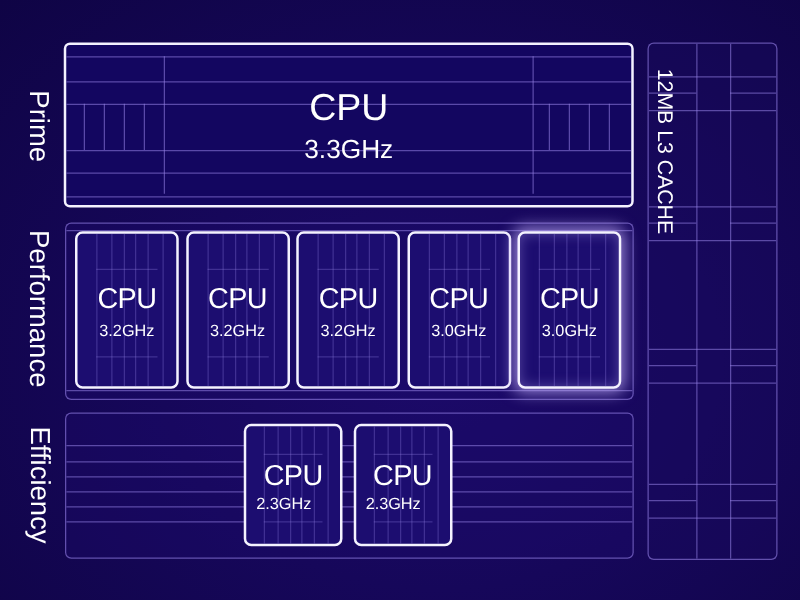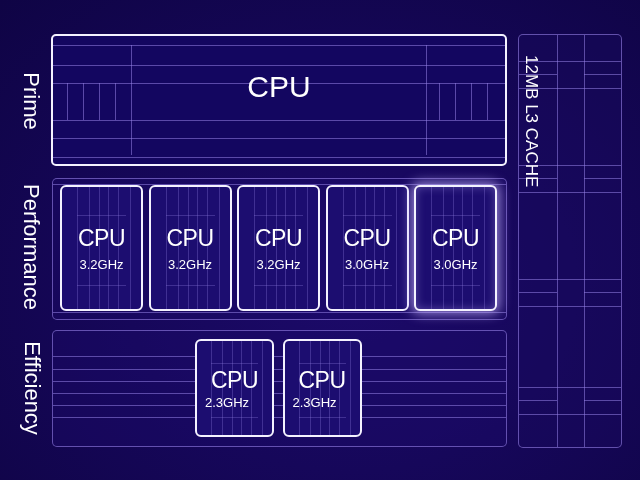--- a/index.html
+++ b/index.html
@@ -51,20 +51,21 @@
   <div class="gl v" style="top:9px; bottom:9px; left:373px;"></div>
   <div class="gl v" style="top:47px; height:37px; left:14px;"></div>
   <div class="gl v" style="top:47px; height:37px; left:30px;"></div>
   <div class="gl v" style="top:47px; height:37px; left:46px;"></div>
   <div class="gl v" style="top:47px; height:37px; left:62px;"></div>
   <div class="gl v" style="top:47px; height:37px; left:386px;"></div>
   <div class="gl v" style="top:47px; height:37px; left:402px;"></div>
   <div class="gl v" style="top:47px; height:37px; left:418px;"></div>
   <div class="gl v" style="top:47px; height:37px; left:434px;"></div>
   <div class="core-text prime-name" style="top:34px;">CPU</div>
+  <div class="core-text prime-freq" style="top:72px;">3.3GHz</div>
 </div>
 
 <div class="section" style="left:52px; top:178px; width:453px; height:140px;">
   <div class="gl h" style="left:0; right:0; top:5px;"></div>
   <div class="gl h" style="left:0; right:0; top:133px;"></div>
 </div>
 
 <div id="perf-cores">
     <div class="core" style="left: 60px; top: 185px; width: 83px; height: 126px;">
       <div class="gl v" style="top: 0px; bottom: 0px; left: 15px; opacity: 0.55;"></div>

